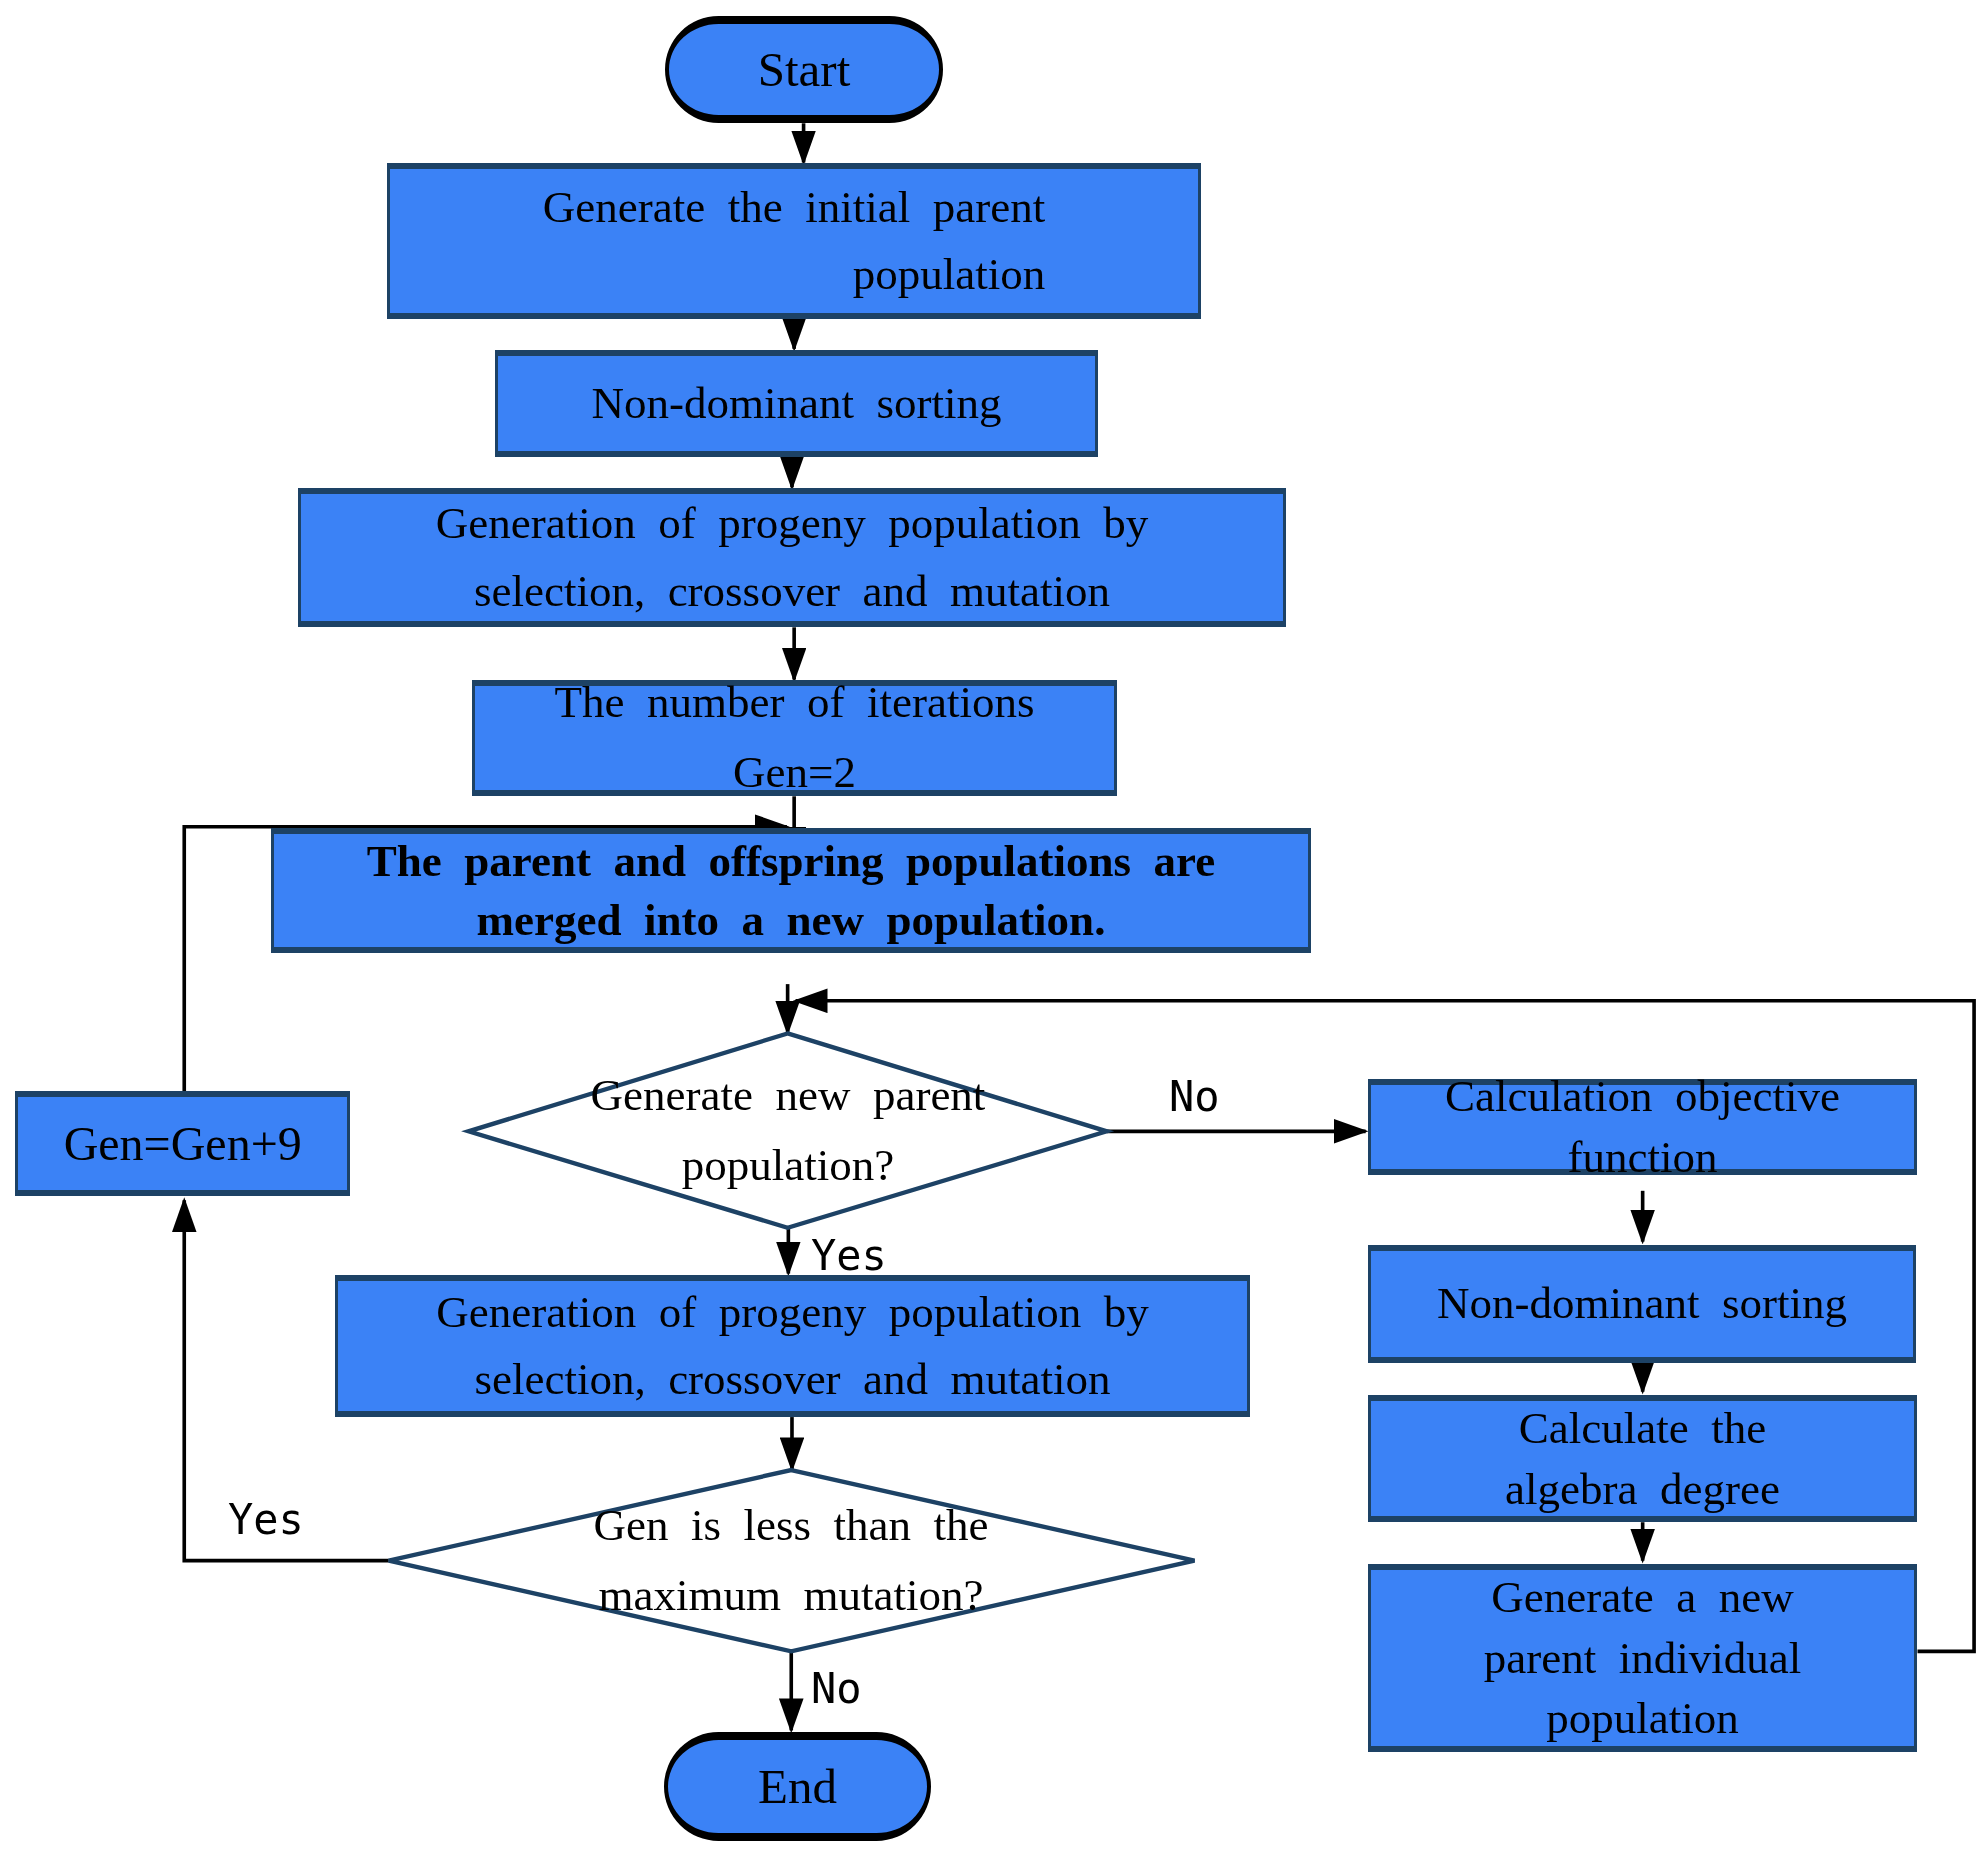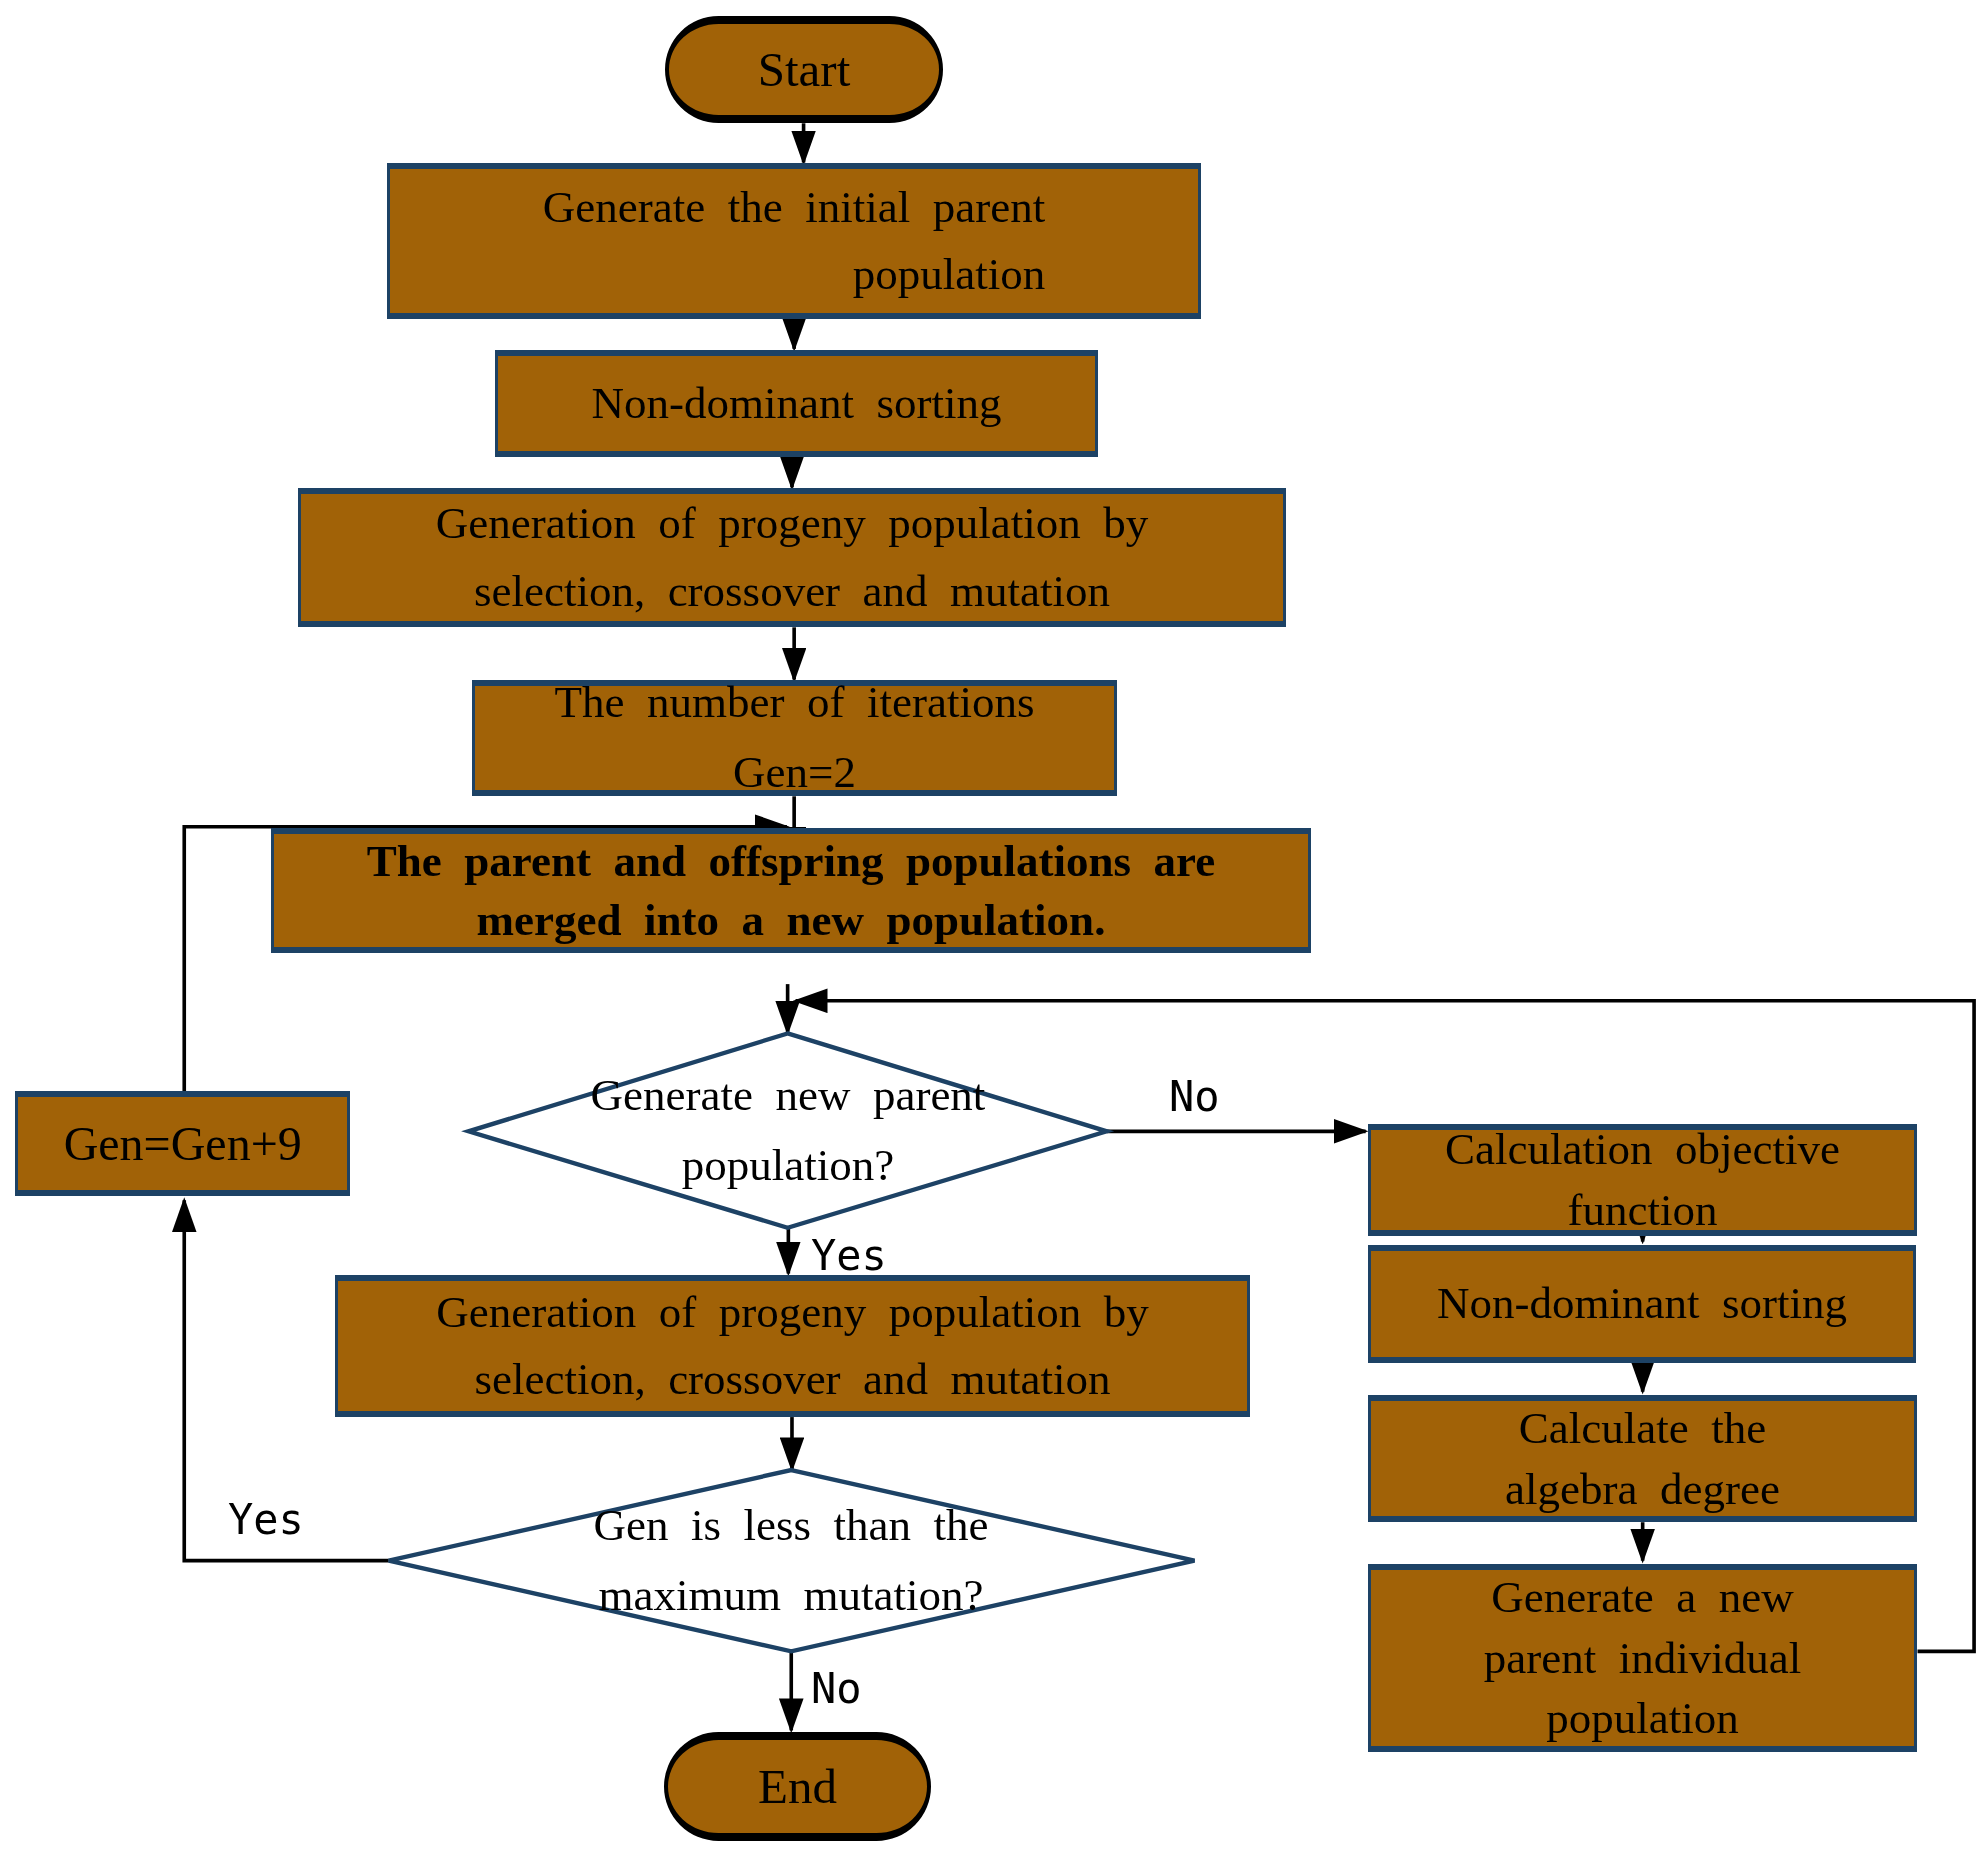--- a/index.html
+++ b/index.html
@@ -1,20 +1,20 @@
 <!DOCTYPE html>
 <html style="font-size:11.6px"><head>
 <meta charset="utf-8">
 <style>
   html,body{margin:0;padding:0;background:#fff;}
   .canvas{position:relative;width:1985px;height:1858px;background:#fff;overflow:hidden;
           font-family:"Liberation Serif","DejaVu Serif",serif;color:#000;}
   .layer{position:absolute;left:0;top:0;}
   .node{position:absolute;display:flex;align-items:center;justify-content:center;
-        text-align:center;background:#a16207;box-sizing:border-box;
+        text-align:center;background:#3b82f6;box-sizing:border-box;
         white-space:pre-line;font-size:45px;line-height:1.5;word-spacing:0.25em;}
   .rect{border-style:solid;border-color:#1d4265;border-width:6.5px 3.6px;}
   .terminal{border:4.4px solid #000;border-top-width:8.7px;border-bottom-width:8.7px;
             border-radius:55px;font-size:49px;}
   .dtext{position:absolute;display:flex;align-items:center;justify-content:center;
          text-align:center;white-space:pre-line;font-size:45px;line-height:1.55;
          word-spacing:0.25em;background:transparent;}
   .elabel{position:absolute;font-family:"DejaVu Sans Mono",monospace;font-size:42px;
           background:transparent;}
 </style>
@@ -73,21 +73,21 @@
 population?</div>
 
   <div class="node rect" style="left:335px;top:1275px;width:915px;height:142px;">Generation of progeny population by
 selection, crossover and mutation</div>
 
   <div class="dtext" style="left:461px;top:1485px;width:660px;height:151px;">Gen is less than the
 maximum mutation?</div>
 
   <div class="node rect" style="left:15.2px;top:1091px;width:335px;height:105px;font-size:48px;">Gen=Gen+9</div>
 
-  <div class="node rect" style="left:1368px;top:1124px;width:549px;height:112px;line-height:1.35;">Calculation objective
+  <div class="node rect" style="left:1368px;top:1079px;width:549px;height:96px;line-height:1.35;">Calculation objective
 function</div>
 
   <div class="node rect" style="left:1368px;top:1245px;width:548px;height:118px;">Non-dominant sorting</div>
 
   <div class="node rect" style="left:1368px;top:1395px;width:549px;height:127px;line-height:1.35;">Calculate the
 algebra degree</div>
 
   <div class="node rect" style="left:1368px;top:1564px;width:549px;height:188px;line-height:1.35;">Generate a new
 parent individual
 population</div>

